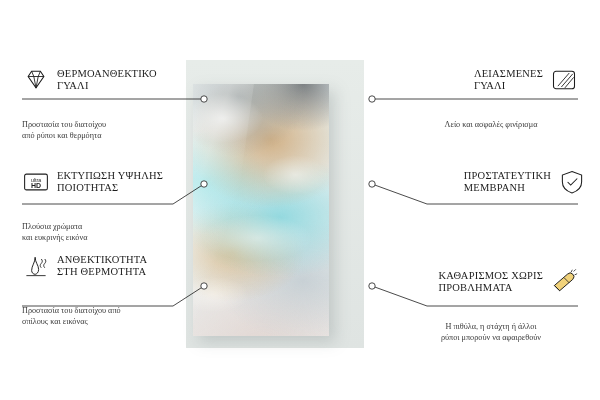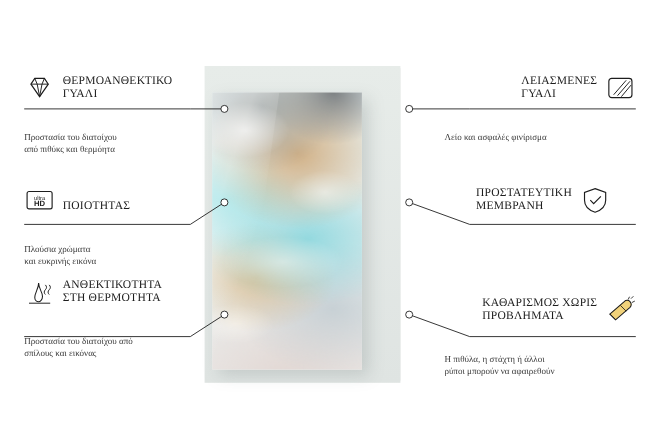--- a/index.html
+++ b/index.html
@@ -118,37 +118,37 @@
   }
   .feature.right .title { text-align: left; }
   .feature.left .title { text-align: left; }
   .feature .desc {
     margin-top: 26px;
     font-size: 8.2px;
     line-height: 10.5px;
     color: #3a3a3a;
     font-family: "Liberation Serif", serif;
   }
-  .feature.right .desc { text-align: left; }
+  .feature.right .desc { text-align: center; }
   .feature.left .desc { text-align: left; }
 
   .icon {
     width: 28px;
     height: 28px;
     flex: 0 0 28px;
     position: relative;
   }
   .icon svg { display: block; }
 
   
   #f-glass   { left: 22px;  top: 66px; }
   #f-print   { left: 22px;  top: 168px; }
   #f-heat    { left: 22px;  top: 252px; }
   #f-edges   { left: 404px; top: 66px; }
-  #f-membr   { left: 381px; top: 168px; }
+  #f-membr   { left: 412px; top: 168px; }
   #f-clean   { left: 404px; top: 268px; }
 </style>
 </head>
 <body>
 
 <div class="stage">
 
   <div class="product-shadow"></div>
   <div class="product-panel"></div>
 
@@ -189,35 +189,35 @@
           <path d="M7 12 H25 M11 6 L13.5 12 L16 25 M21 6 L18.5 12 L16 25" fill="none" stroke="#1d1d1d" stroke-width="1"></path>
         </svg>
       </span>
       <span class="title">
         <span>ΘΕΡΜΟΑΝΘΕΚΤΙΚΟ</span><br>
         <span>ΓΥΑΛΙ</span>
       </span>
     </div>
     <div class="desc">
       <span>Προστασία του διατοίχου</span><br>
-      <span>από πιθύκς και θερμόητα</span>
+      <span>από ρύποι και θερμόητα</span>
     </div>
   </div>
 
   <div class="feature left" id="f-print">
     <div class="head">
       <span class="icon">
         <svg viewBox="0 0 32 32" width="28" height="28">
           <rect x="3" y="7" width="26" height="18" rx="2" fill="none" stroke="#1d1d1d" stroke-width="1.2"></rect>
           <text x="16" y="15.5" font-size="6" text-anchor="middle" font-family="Liberation Sans, sans-serif" fill="#1d1d1d">ultra</text>
           <text x="16" y="22.5" font-size="8" text-anchor="middle" font-family="Liberation Sans, sans-serif" font-weight="bold" fill="#1d1d1d">HD</text>
         </svg>
       </span>
       <span class="title">
-        <br>
+        <span>ΕΚΤΥΠΩΣΗ ΥΨΗΛΗΣ</span><br>
         <span>ΠΟΙΟΤΗΤΑΣ</span>
       </span>
     </div>
     <div class="desc">
       <span>Πλούσια χρώματα</span><br>
       <span>και ευκρινής εικόνα</span>
     </div>
   </div>
 
   <div class="feature left" id="f-heat">

